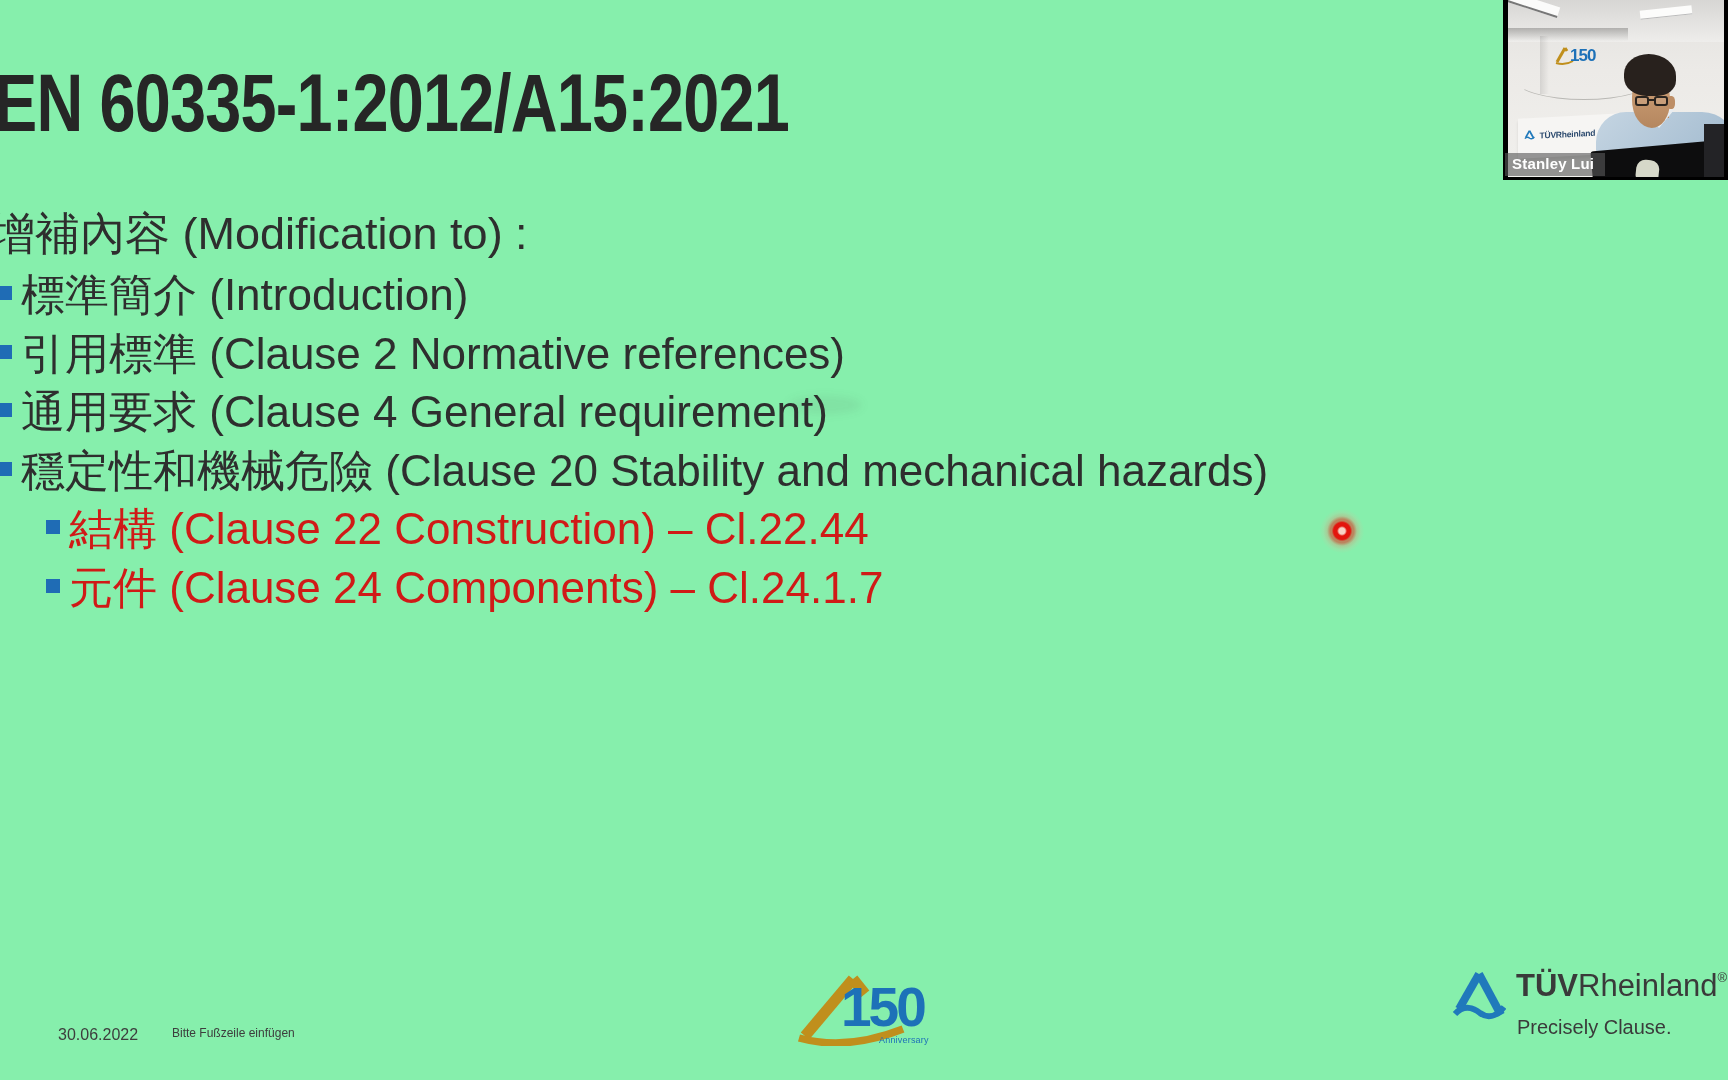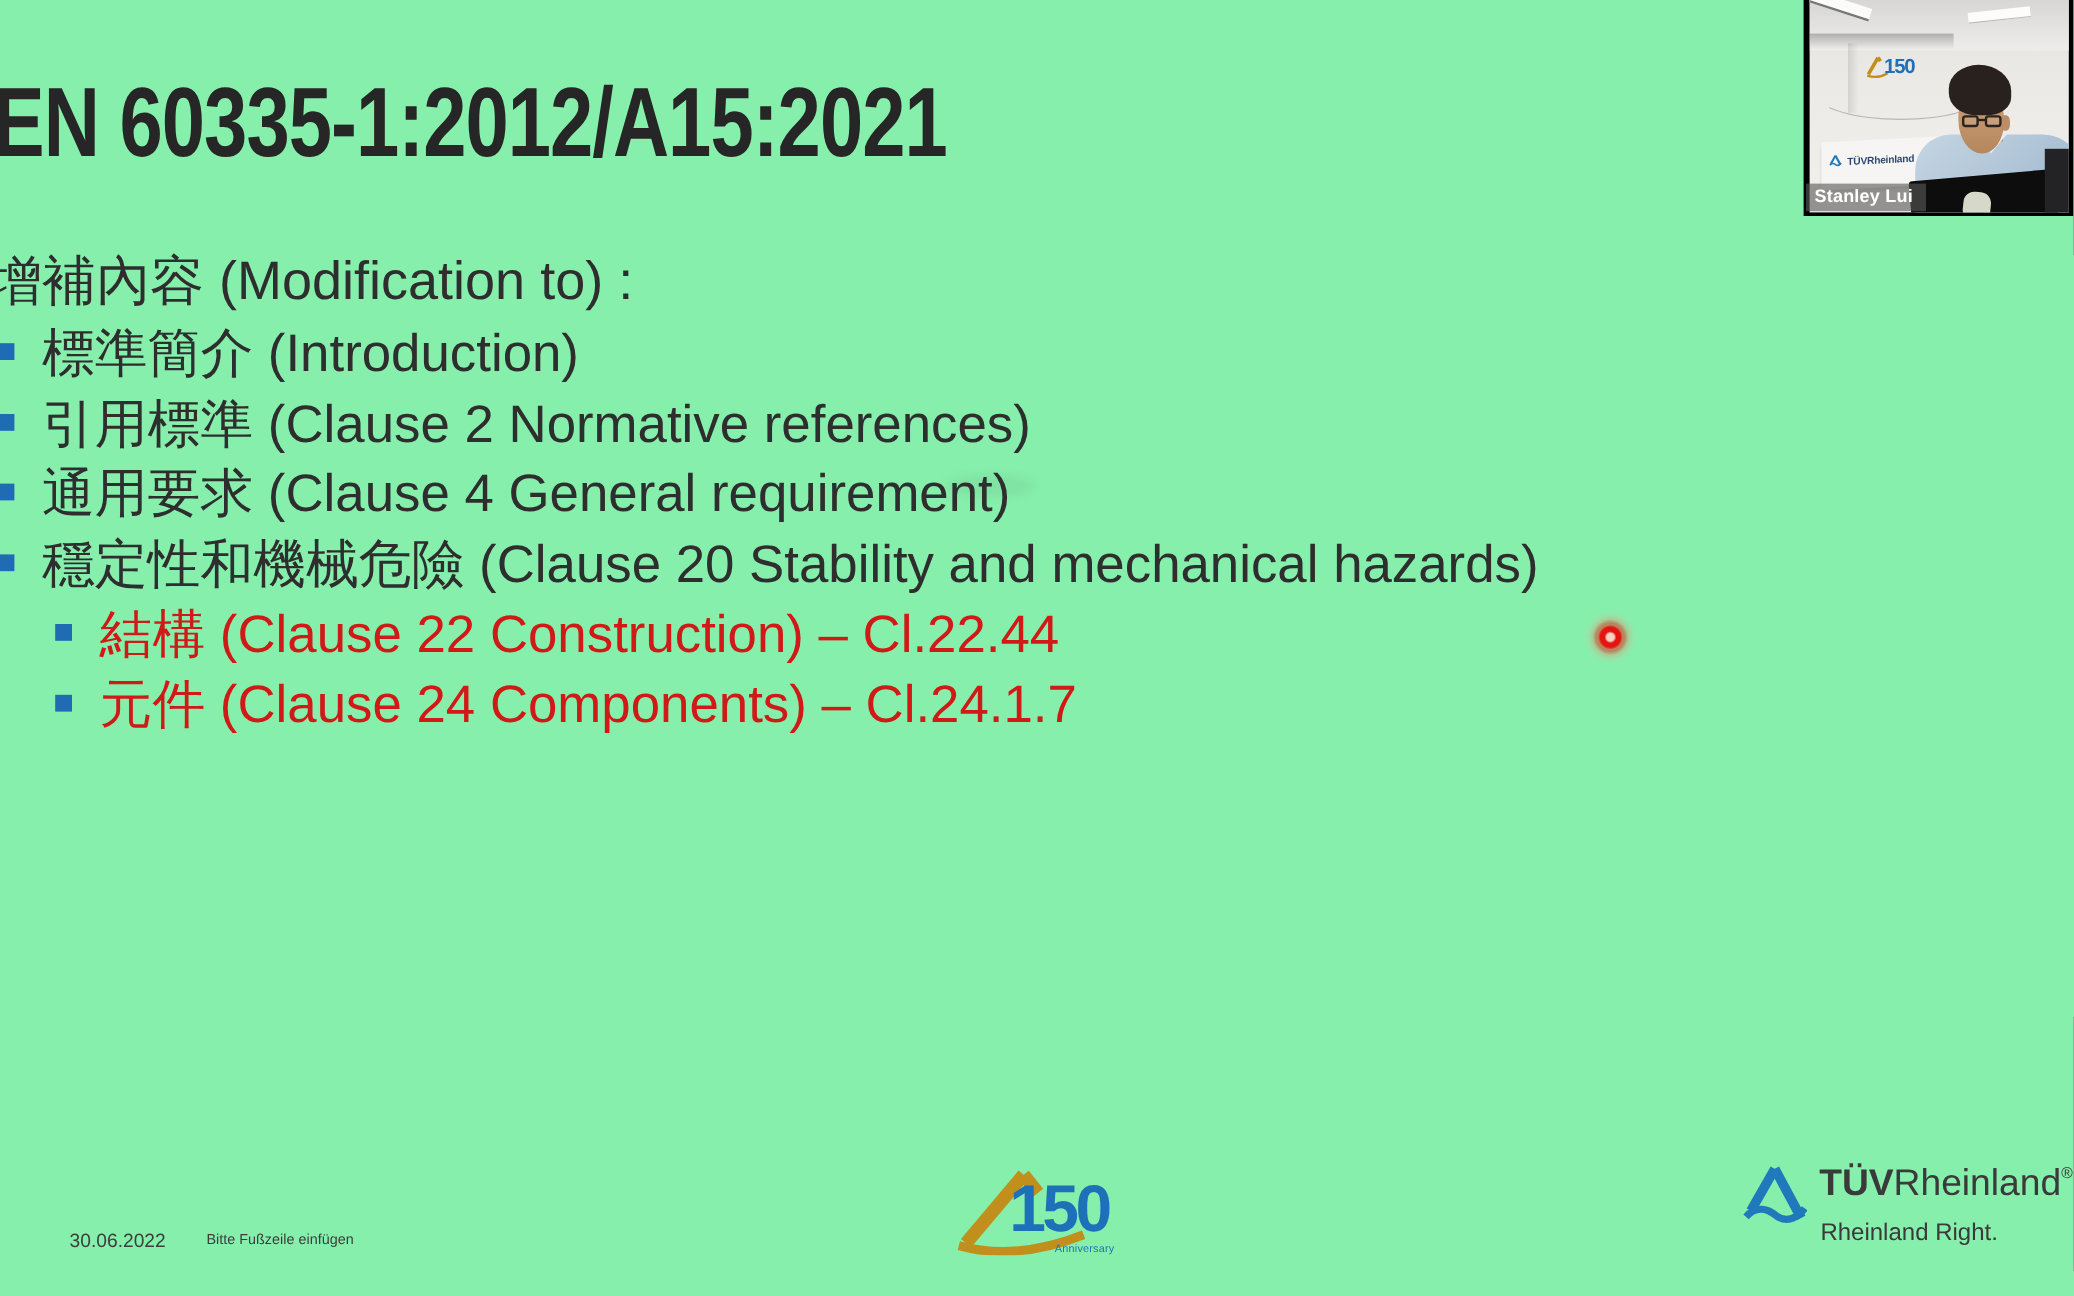--- a/index.html
+++ b/index.html
@@ -18,21 +18,21 @@
     transform:scaleX(0.79); transform-origin:left top;
   }
   .heading {
     position:absolute; left:-10px; top:204px;
     font-size:45px; color:#2e2e2e; white-space:nowrap;
   }
   ul.bullets {
     position:absolute; left:0; top:266px; margin:0; padding:0;
     list-style:none; font-size:44px; white-space:nowrap;
   }
-  ul.bullets li { position:relative; height:58.5px; line-height:58.5px; padding-left:35px; }
+  ul.bullets li { position:relative; height:58.5px; line-height:58.5px; padding-left:21px; }
   ul.bullets li .sq {
     position:absolute; left:-2px; top:20px; width:14px; height:14px;
     background:#1f6cb5;
   }
   ul.bullets li.hl { color:#d01a17;margin-left:48px; }
   .smudge {
     position:absolute; left:788px; top:396px; width:74px; height:18px;
     background:rgba(60,60,60,0.07); filter:blur(4px); border-radius:50%;
   }
   
@@ -177,21 +177,21 @@
     <div class="cap">Anniversary</div>
   </div>
 
   <div class="brand">
     <svg width="54" height="52" viewBox="0 0 54 52">
       <path d="M27 3 L49 44" stroke="#2079bb" stroke-width="8" fill="none"></path>
       <path d="M27 3 L7 38" stroke="#2079bb" stroke-width="8" fill="none"></path>
       <path d="M3 43 C12 33, 22 37, 28 42 C36 48, 45 45, 52 36" stroke="#2079bb" stroke-width="6" fill="none"></path>
     </svg>
     <div class="line1"><span class="b">TÜV</span><span>Rheinland</span><sup>®</sup></div>
-    <div class="line2">Rheinland Right.</div>
+    <div class="line2">Precisely Clause.</div>
   </div>
 
   <div class="webcam">
     <div class="wc-video">
       <div class="wc-ceiling"></div>
       <div class="wc-light1"></div>
       <div class="wc-light2"></div>
       <div class="wc-recess"></div>
       <div class="wc-corner-shadow"></div>
       <div class="wc-150">

